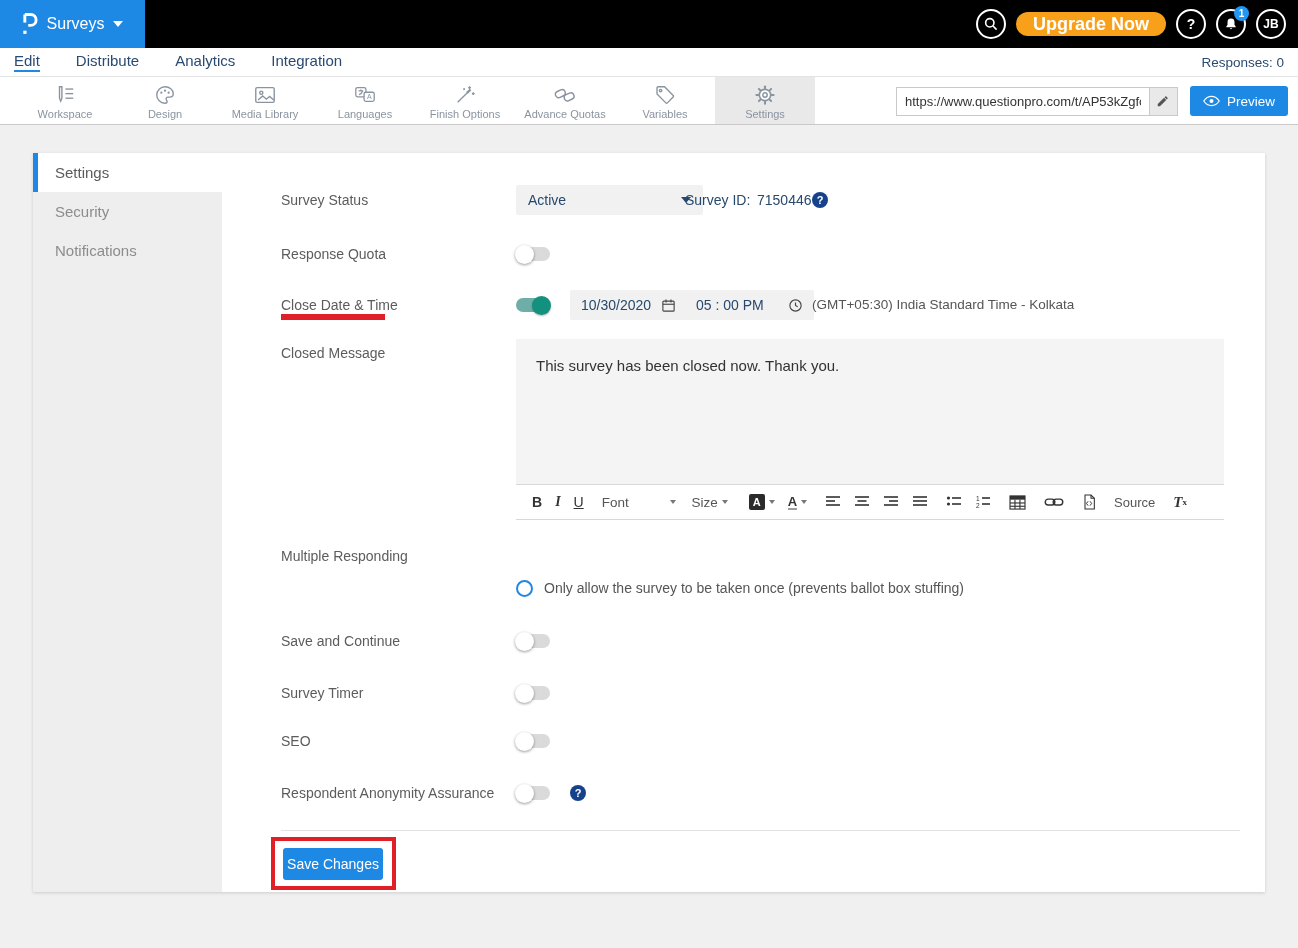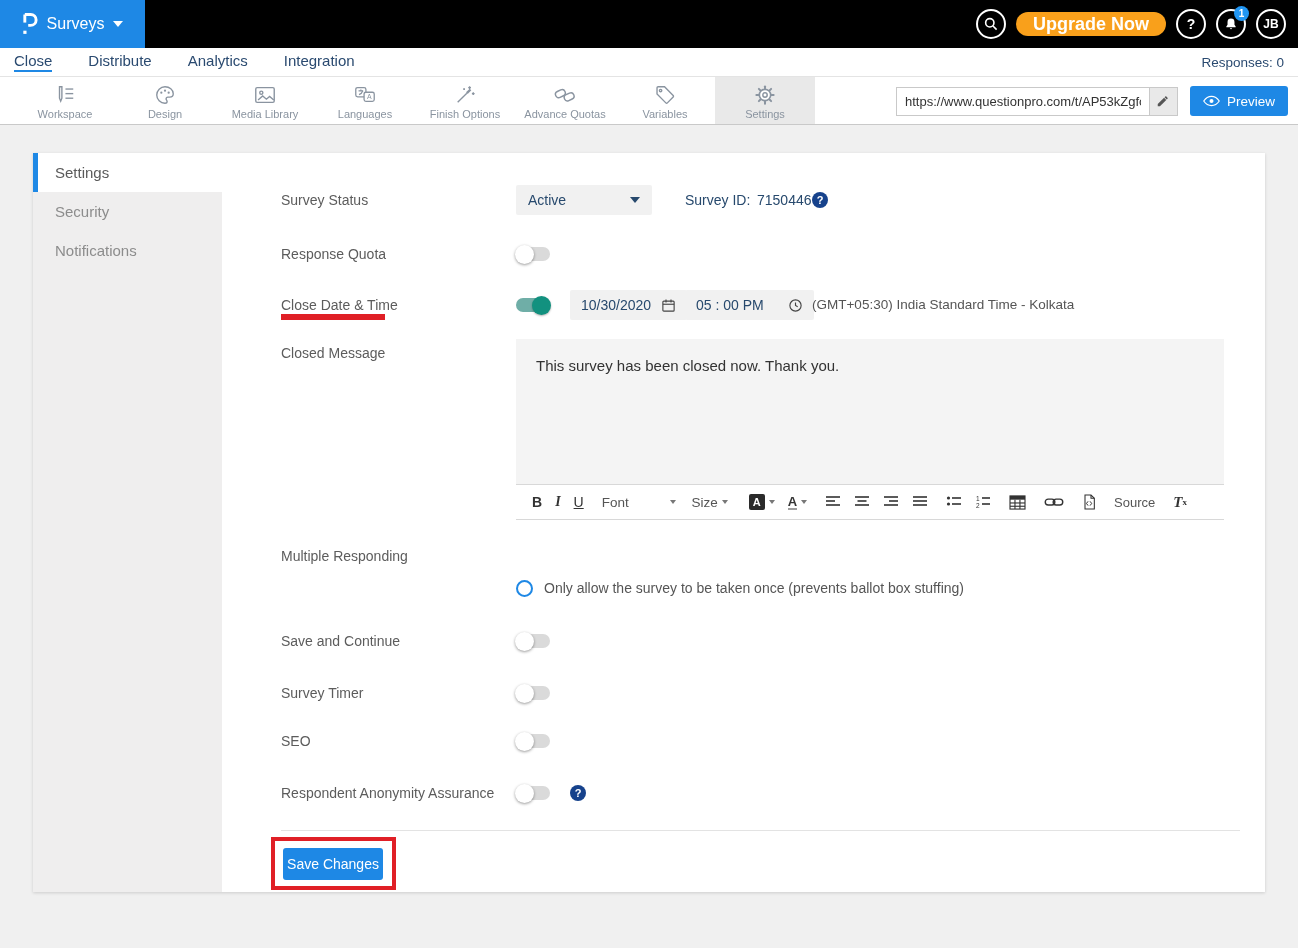--- a/index.html
+++ b/index.html
@@ -56,21 +56,21 @@
   .content { padding-top:28px; }
   .card { width:1232px; height:739px; margin-left:33px; background:#fff; position:relative;
     box-shadow:0 1px 3px rgba(0,0,0,.15); }
   .side { position:absolute; left:0; top:0; width:189px; height:100%; background:#efeeee; }
   .side-item { height:39px; line-height:39px; padding-left:22px; font-size:15px; color:#8c8c8c;
     cursor:pointer; }
   .side-item.active { background:#fff; color:#5a5a5a; border-left:5px solid #1e88e5; padding-left:17px; }
 
   .flabel { position:absolute; left:248px; font-size:14px; color:#5c5c5c; }
 
-  .dropdown { position:absolute; left:483px; top:32px; width:136px; height:30px; background:#f1f1f1;
+  .dropdown { position:absolute; left:483px; top:32px; width:187px; height:30px; background:#f1f1f1;
     border-radius:2px; display:flex; align-items:center; padding:0 12px; font-size:14px; color:#27496d;
     cursor:pointer; }
   .dropdown .dd-caret { margin-left:auto; width:0; height:0; border-left:5px solid transparent;
     border-right:5px solid transparent; border-top:6px solid #27496d; }
 
   .sid-label { position:absolute; left:652px; top:39px; font-size:14px; color:#27496d; }
   .sid-value { position:absolute; left:724px; top:39px; font-size:14px; color:#27496d; }
   .help-badge { width:16px; height:16px; border-radius:50%; background:#16428c; color:#fff;
     font-size:11px; font-weight:bold; display:flex; align-items:center; justify-content:center;
     position:absolute; cursor:pointer; }
@@ -162,21 +162,21 @@
           <path d="M10.2 18.3a1.9 1.9 0 0 0 3.6 0z" fill="#fff"></path>
         </svg>
       </span>
       <span class="badge">1</span>
     </div>
     <div class="circle-btn avatar">JB</div>
   </div>
 </div>
 
 <div class="navbar">
-  <span class="nav-item active">Close</span>
+  <span class="nav-item active">Edit</span>
   <span class="nav-item">Distribute</span>
   <span class="nav-item">Analytics</span>
   <span class="nav-item">Integration</span>
   <span class="responses">Responses: 0</span>
 </div>
 
 <div class="ribbon">
 
   <div class="ribbon-item">
     <span class="ribbon-icon">

